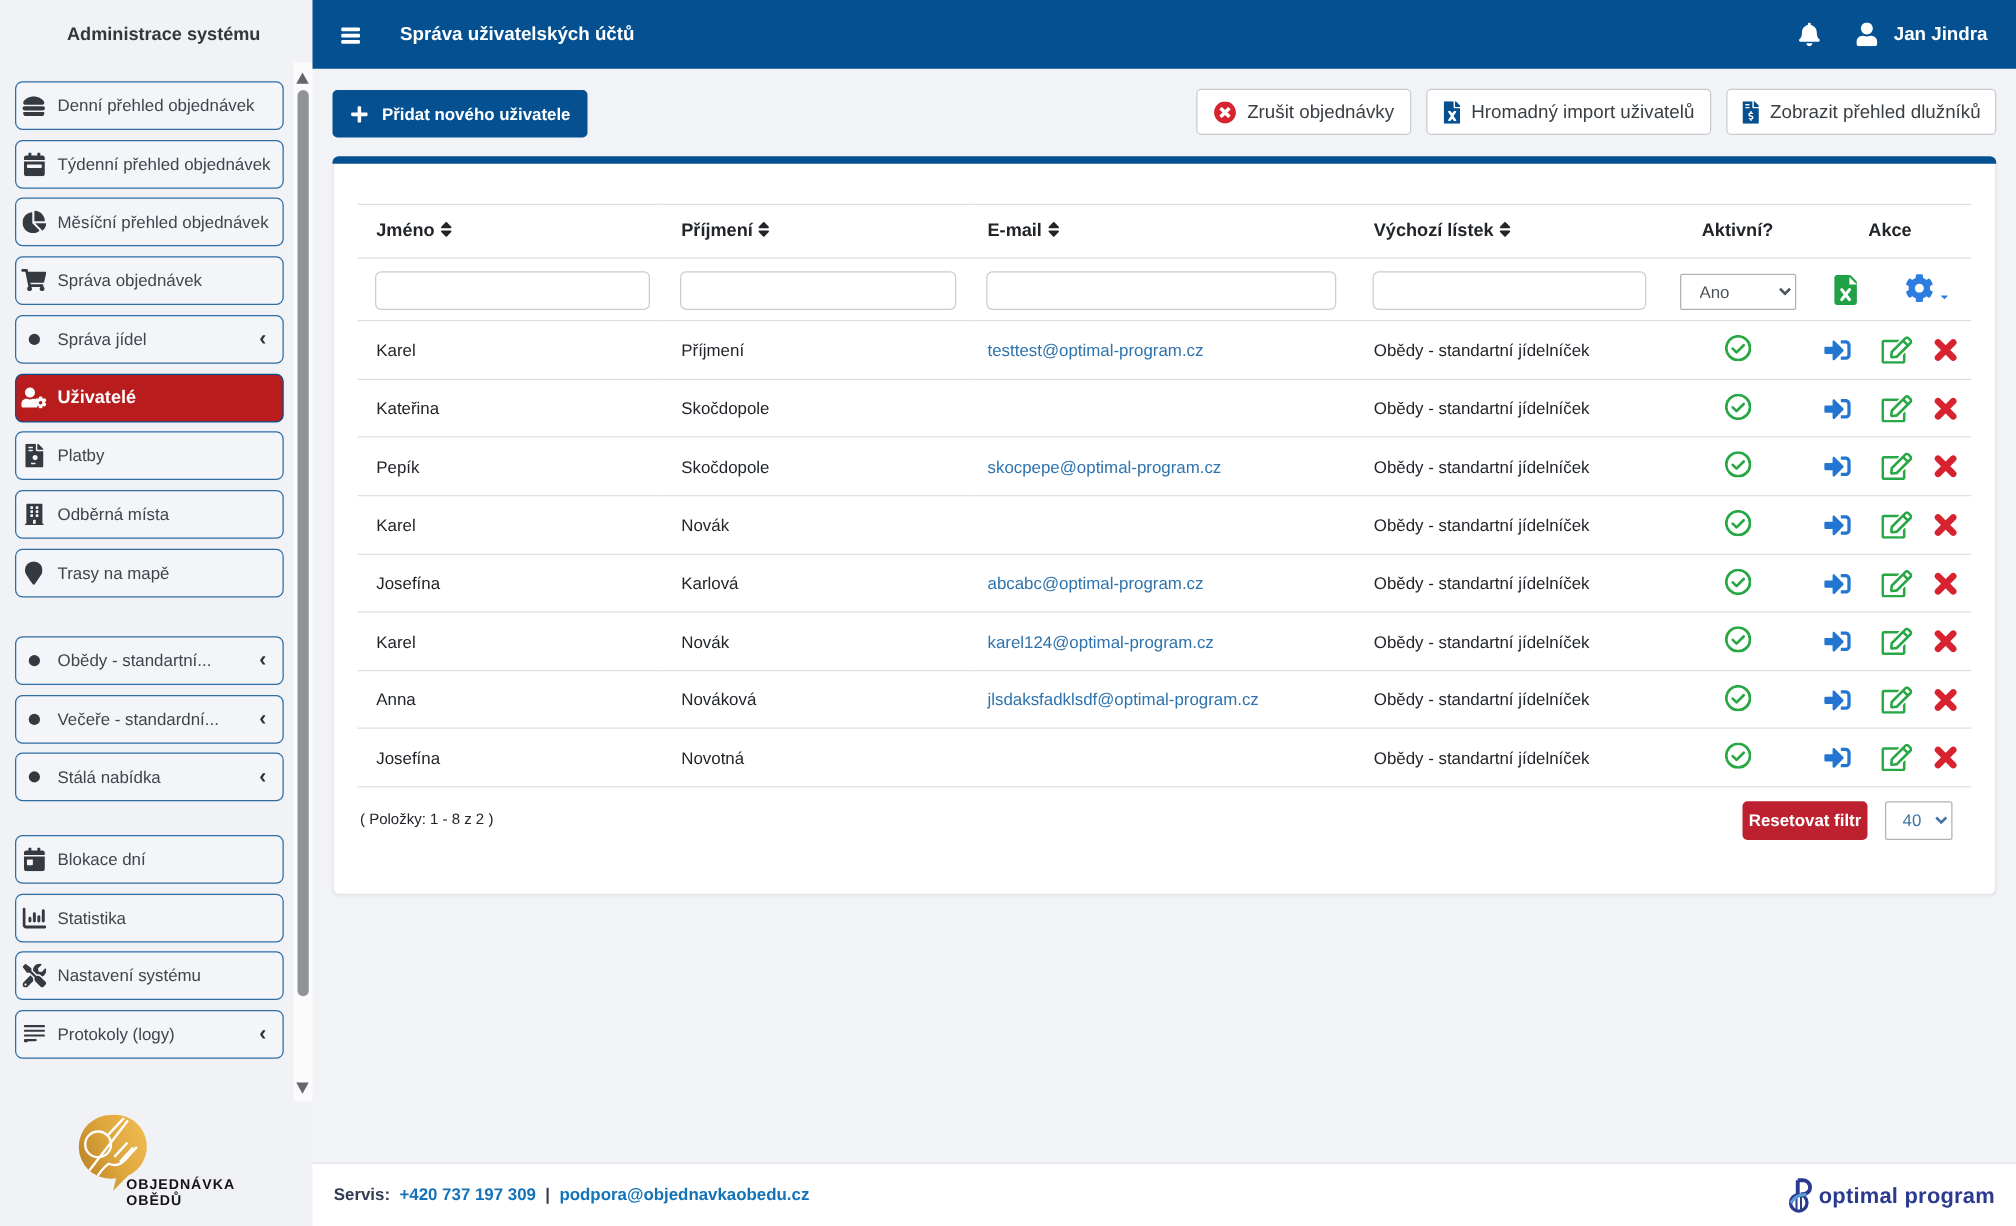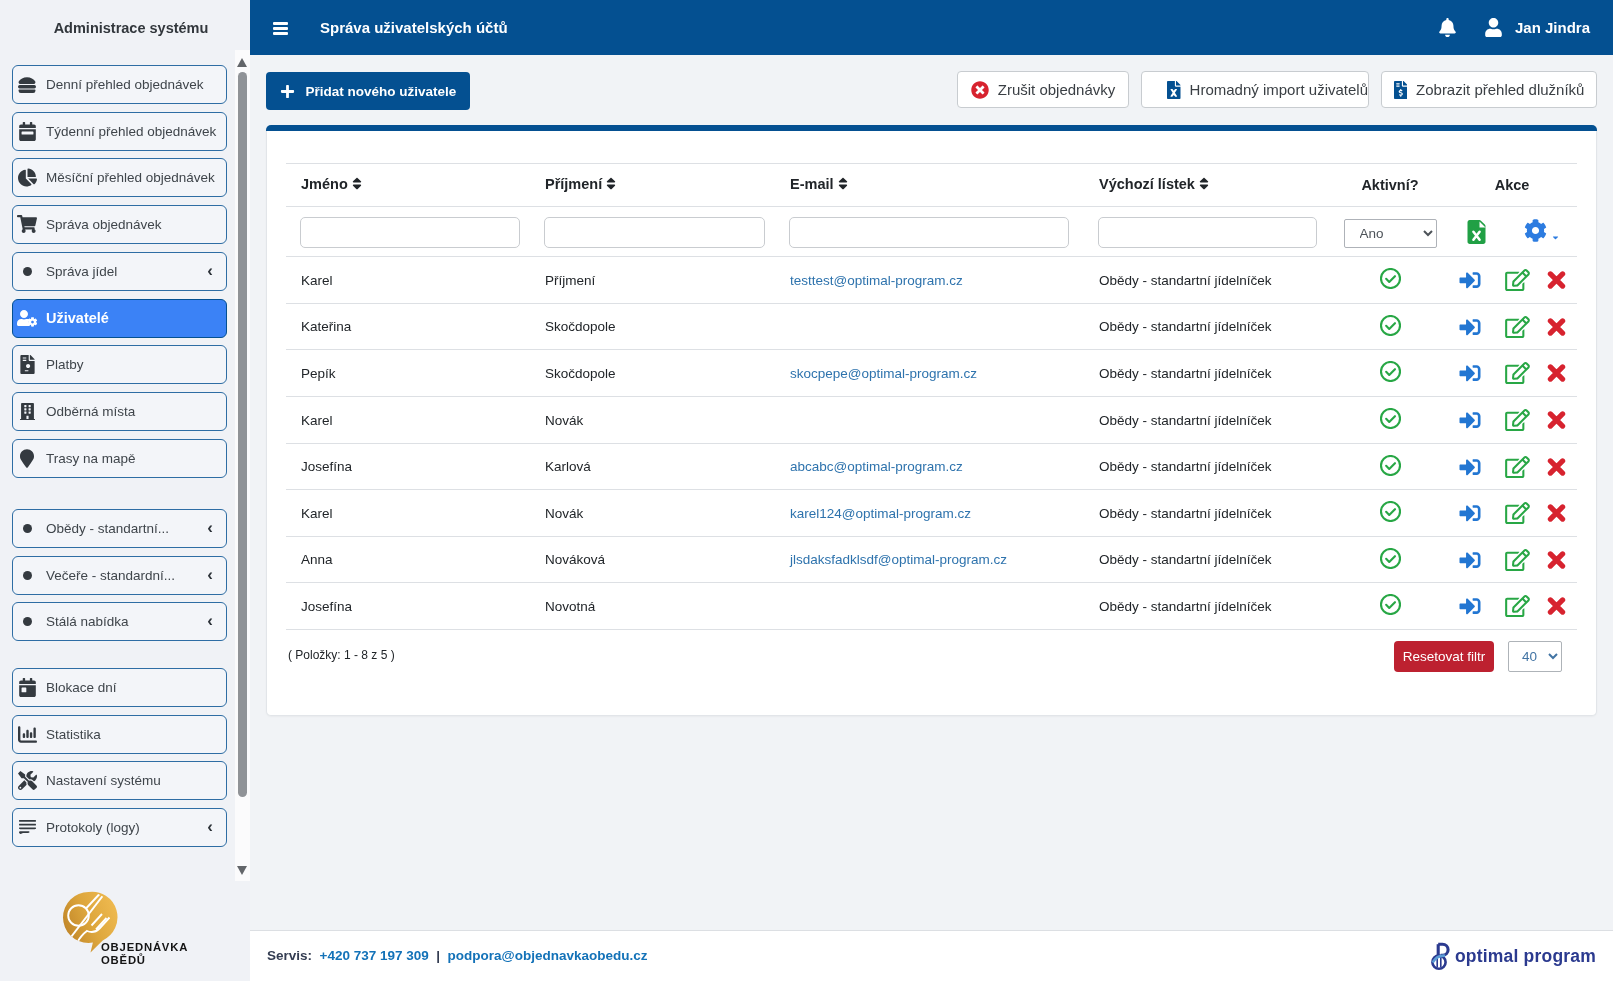--- a/index.html
+++ b/index.html
@@ -4,21 +4,21 @@
 <title>Správa uživatelských účtů</title>
 <style>
   * { margin:0; padding:0; box-sizing:border-box; }
   html,body { width:1613px; height:981px; overflow:hidden; font-family:"Liberation Sans",sans-serif; background:#f1f3f6; }
 
   
   #sidebar { position:absolute; left:0; top:0; width:250px; height:981px; background:#f0f2f6; }
   .sb-title { position:absolute; left:0; top:20px; width:250px; text-align:center; font-size:14.5px; font-weight:bold; color:#32373c; padding-left:12px; }
   .sb-btn { position:absolute; left:12px; width:215px; height:39px; border:1px solid #2e6da4; border-radius:6px; background:#f3f5f9; display:flex; align-items:center; padding-left:4px; font-size:13.5px; color:#3f454b; white-space:nowrap; }
   .sb-btn .ic { width:20px; height:20px; margin-right:9px; flex:0 0 20px; display:flex; align-items:center; justify-content:center; }
-  .sb-btn.active { background:#3b82f6; border-color:#045091; color:#fff; font-weight:bold; font-size:14.5px; }
+  .sb-btn.active { background:#b91c1c; border-color:#045091; color:#fff; font-weight:bold; font-size:14.5px; }
   .sb-btn .chev { position:absolute; right:13px; font-size:17px; font-weight:bold; color:#2d3339; top:8px; }
   .dot { width:9px; height:9px; border-radius:50%; background:#343a40; }
 
   
   #sb-scroll { position:absolute; left:235px; top:50px; width:15px; height:831px; background:#fbfbfc; }
   #sb-thumb { position:absolute; left:2.5px; top:22px; width:9px; height:725px; background:#909397; border-radius:5px; }
   .sb-arrow { position:absolute; left:2px; width:0; height:0; border-left:5.5px solid transparent; border-right:5.5px solid transparent; }
   #sb-up { top:8px; border-bottom:9px solid #63666a; }
   #sb-down { top:816px; border-top:9px solid #63666a; }
 
@@ -58,21 +58,21 @@
   .sorticon { display:inline-block; vertical-align:-2px; margin-left:4px; }
 
   td.act { position:relative; }
   td.act span { position:absolute; top:50%; transform:translateY(-50%); line-height:0; }
   td.act .i1 { left:6px; } td.act .i2 { left:53px; } td.act .i3 { left:95px; }
 
   select.flt { margin-top:3px; height:29px; width:93px; border:1px solid #aeb2b8; border-radius:2px; color:#4d5359; font-size:13.5px; padding-left:11px; font-family:"Liberation Sans",sans-serif; background:#fff; }
 
   
   #items-count { position:absolute; left:21px; top:523px; font-size:12px; color:#212529; }
-  #btn-reset { position:absolute; left:1127px; top:516px; width:100px; height:31px; background:#bd2130; border-radius:4px; color:#fff; font-weight:normal; font-size:13.5px; display:flex; align-items:center; justify-content:center; }
+  #btn-reset { position:absolute; left:1127px; top:516px; width:100px; height:31px; background:#bd2130; border-radius:4px; color:#fff; font-weight:bold; font-size:13.5px; display:flex; align-items:center; justify-content:center; }
   #sel-40 { position:absolute; left:1241px; top:516px; width:54px; height:31px; border:1px solid #aeb3b8; border-radius:2px; font-size:13.5px; color:#4274a4; padding-left:9px; background:#fff; font-family:"Liberation Sans",sans-serif; }
 
   
   #footer { position:absolute; left:250px; top:930px; width:1363px; height:51px; background:#fff; border-top:1px solid #dcdfe3; }
   #footer .servis { position:absolute; left:17px; top:17px; font-size:13.5px; font-weight:bold; color:#343d52; }
   #footer a { color:#1372b8; text-decoration:none; }
   #oplogo { position:absolute; right:17px; top:11px; display:flex; align-items:center; }
   #oplogo .txt { font-size:17.5px; font-weight:bold; color:#2b3a8f; margin-left:5px; letter-spacing:0.2px; }
 </style>
 </head>
@@ -263,21 +263,21 @@
     </svg>Přidat nového uživatele</div>
 
 <div class="btn-white" style="left:957px; width:172px;">
   <span class="ic">
       <svg width="18" height="18" viewBox="0 0 512 512" fill="#d7232f">
         <path d="M256 8C119 8 8 119 8 256s111 248 248 248 248-111 248-248S393 8 256 8zm121.6 313.1c4.7 4.7 4.7 12.3 0 17L338 377.6c-4.7 4.7-12.3 4.7-17 0L256 312l-65.1 65.6c-4.7 4.7-12.3 4.7-17 0L134.4 338c-4.7-4.7-4.7-12.3 0-17l65.6-65-65.6-65.1c-4.7-4.7-4.7-12.3 0-17l39.6-39.6c4.7-4.7 12.3-4.7 17 0l65 65.7 65.1-65.6c4.7-4.7 12.3-4.7 17 0l39.6 39.6c4.7 4.7 4.7 12.3 0 17L312 256l65.6 65.1z"></path>
       </svg>
     </span>
   Zrušit objednávky
 </div>
-<div class="btn-white" style="left:1141px; width:228px;justify-content:flex-end;">
+<div class="btn-white" style="left:1141px; width:228px;">
   <span class="ic">
       <svg width="13.5" height="18" viewBox="0 0 384 512" fill="#045091">
         <path d="M224 136V0H24C10.7 0 0 10.7 0 24v464c0 13.3 10.7 24 24 24h336c13.3 0 24-10.7 24-24V160H248c-13.2 0-24-10.8-24-24zm60.1 106.5L224 336l60.1 93.5c5.1 8-.6 18.5-10.1 18.5h-34.9c-4.2 0-8.1-2.2-10.3-5.8L192 396.8l-36.8 45.4c-2.2 3.6-6.1 5.8-10.3 5.8H110c-9.5 0-15.2-10.5-10.1-18.5L160 336l-60.1-93.5c-5.1-8 .6-18.5 10.1-18.5h34.9c4.2 0 8.1 2.2 10.3 5.8L192 275.2l36.8-45.4c2.2-3.6 6.1-5.8 10.3-5.8H274c9.5 0 15.2 10.5 10.1 18.5zM377 105L279.1 7c-4.5-4.5-10.6-7-17-7H256v128h128v-6.1c0-6.3-2.5-12.4-7-16.9z"></path>
       </svg>
     </span>
   Hromadný import uživatelů
 </div>
 <div class="btn-white" style="left:1381px; width:216px;">
   <span class="ic">
       <svg width="13.5" height="18" viewBox="0 0 384 512" fill="#045091">
@@ -508,21 +508,21 @@
             <span class="i2"><svg width="25" height="22" viewBox="0 0 576 512" fill="#28a745">
                 <path d="M402.3 344.9l32-32c5-5 13.7-1.5 13.7 5.7V464c0 26.5-21.5 48-48 48H48c-26.5 0-48-21.5-48-48V112c0-26.5 21.5-48 48-48h273.5c7.1 0 10.7 8.6 5.7 13.7l-32 32c-1.5 1.5-3.5 2.3-5.7 2.3H48v352h352V350.5c0-2.1.8-4.1 2.3-5.6zm156.6-201.8L296.3 405.7l-90.4 10c-26.2 2.9-48.5-19.2-45.6-45.6l10-90.4L432.9 17.1c22.9-22.9 59.9-22.9 82.7 0l43.2 43.2c22.9 22.9 22.9 60 .1 82.8zM460.1 174L402 115.9 216.2 301.8l-7.3 65.3 65.3-7.3L460.1 174zm64.8-79.7l-43.2-43.2c-4.1-4.1-10.8-4.1-14.8 0L436 82l58.1 58.1 30.9-30.9c4-4.2 4-10.8-.1-14.9z"></path>
               </svg></span>
             <span class="i3"><svg width="19" height="19" viewBox="0 0 19 19">
                 <path d="M3.4 3.4 L15.6 15.6 M15.6 3.4 L3.4 15.6" stroke="#d7232f" stroke-width="5.2" stroke-linecap="round"></path>
               </svg></span>
           </td>
         </tr>
       </tbody>
     </table>
-  <div id="items-count">( Položky: 1 - 8 z 5 )</div>
+  <div id="items-count">( Položky: 1 - 8 z 2 )</div>
   <div id="btn-reset">Resetovat filtr</div>
   <select id="sel-40"><option>40</option></select>
 </div>
 
 <div id="footer">
   <div class="servis">Servis:&nbsp; <a href="#">+420 737 197 309</a> &nbsp;|&nbsp; <a href="#">podpora@objednavkaobedu.cz</a></div>
   <div id="oplogo">
     <svg width="19" height="29" viewBox="0 0 19 29" style="margin-left:4px">
       <path d="M7.2 2.2 h4.3 a5.6 5.6 0 0 1 0 11.2 h-1.8" fill="none" stroke="#2b3a8f" stroke-width="3.1"></path>
       <path d="M7.2 2.2 v13" stroke="#2b3a8f" stroke-width="3.1"></path>

